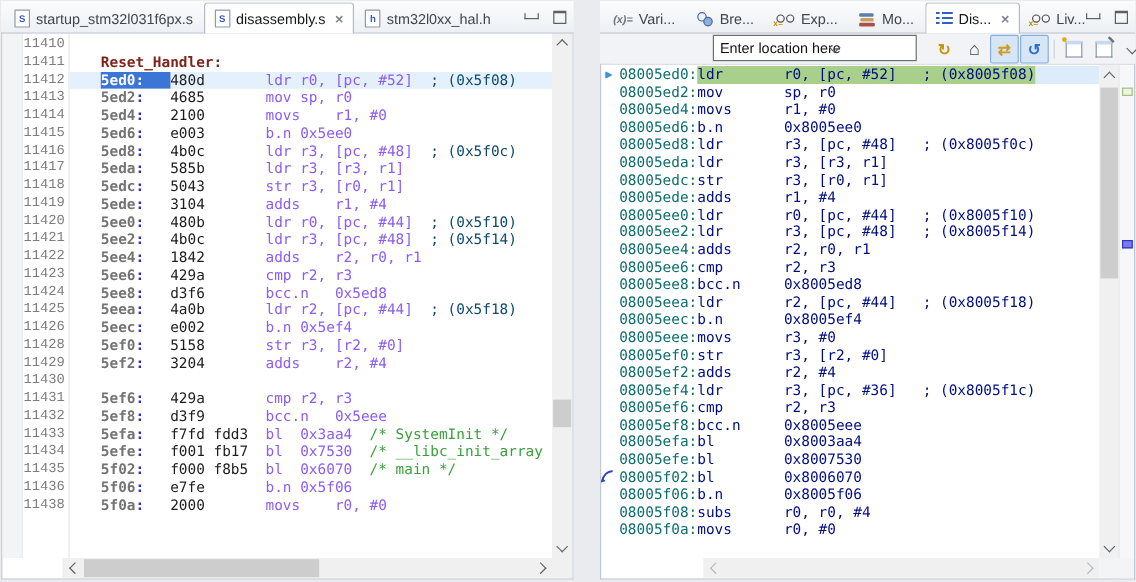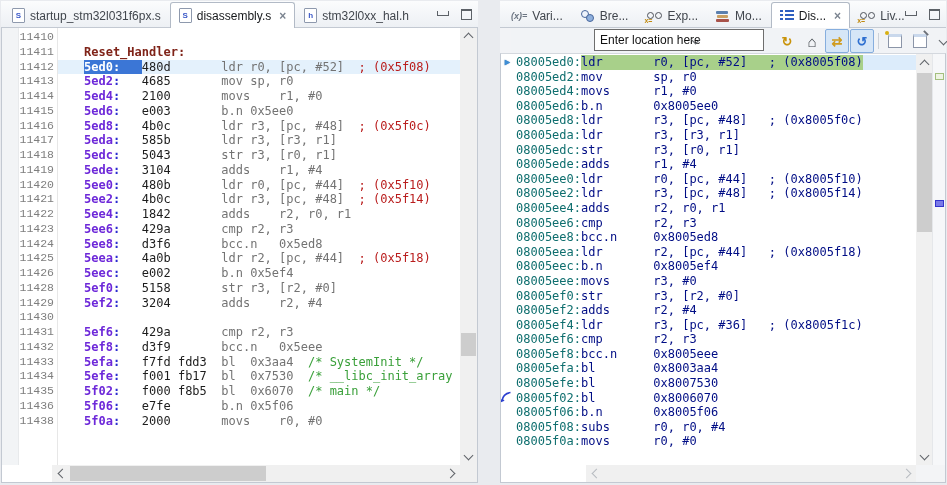--- a/index.html
+++ b/index.html
@@ -51,28 +51,28 @@
   
   #ruler-strip{position:absolute;left:0;top:0;bottom:17px;width:16px;background:#f2f4f6;border-right:1px solid #e8eaec}
   #gutter-line{position:absolute;left:55px;top:0;bottom:17px;width:0;border-left:1px solid #e7e7e7}
   #asm-rows{position:absolute;left:0;top:3px;right:17px;bottom:17px;overflow:hidden}
   .asm-line{display:flex;height:14.75px;line-height:14.75px}
   .ln{width:36px;margin-left:16px;flex:none;text-align:right;color:#7e7e7e;
       font-family:Liberation Mono, monospace;font-size:11.5px}
   .lcode{flex:1;margin-left:4px;padding-left:26px;white-space:pre;overflow:hidden}
   .asm-line.cur .lcode{background:#e4f1fc}
   .addrcell{display:inline-block;width:8ch;font-weight:bold}
-  .addrcell .a{color:#6d28d9}
+  .addrcell .a{color:#737373}
   .addrcell .c{color:#2b2bd0}
   .addrcell.sel{background:#3b76d6}
   .addrcell.sel .a,.addrcell.sel .c{color:#fff}
   .opc{display:inline-block;width:11ch;color:#1d1d1d}
-  .ins{display:inline-block;min-width:19ch;color:#737373;white-space:pre}
+  .ins{display:inline-block;min-width:19ch;color:#8b5cf6;white-space:pre}
   .ins.auto{min-width:0}
-  .cmt{color:#b91c1c;white-space:pre}
+  .cmt{color:#0c4a6e;white-space:pre}
   .gcmt{margin-left:2ch;color:#3aa03a;white-space:pre}
   .lbl{color:#7f2318;font-weight:bold}
   
   .vscroll{position:absolute;top:0;right:0;width:17px;bottom:17px;background:#f0f0f0}
   .hscroll{position:absolute;bottom:0;height:17px;background:#f0f0f0}
   #left-hscroll{left:50px;right:17px}
   .sbtn{position:absolute;width:17px;height:17px;display:flex;align-items:center;justify-content:center}
   .vthumb,.hthumb{position:absolute;background:#cdcdcd}
   .vthumb{left:1px;right:1px}
   .hthumb{top:1px;bottom:1px}

